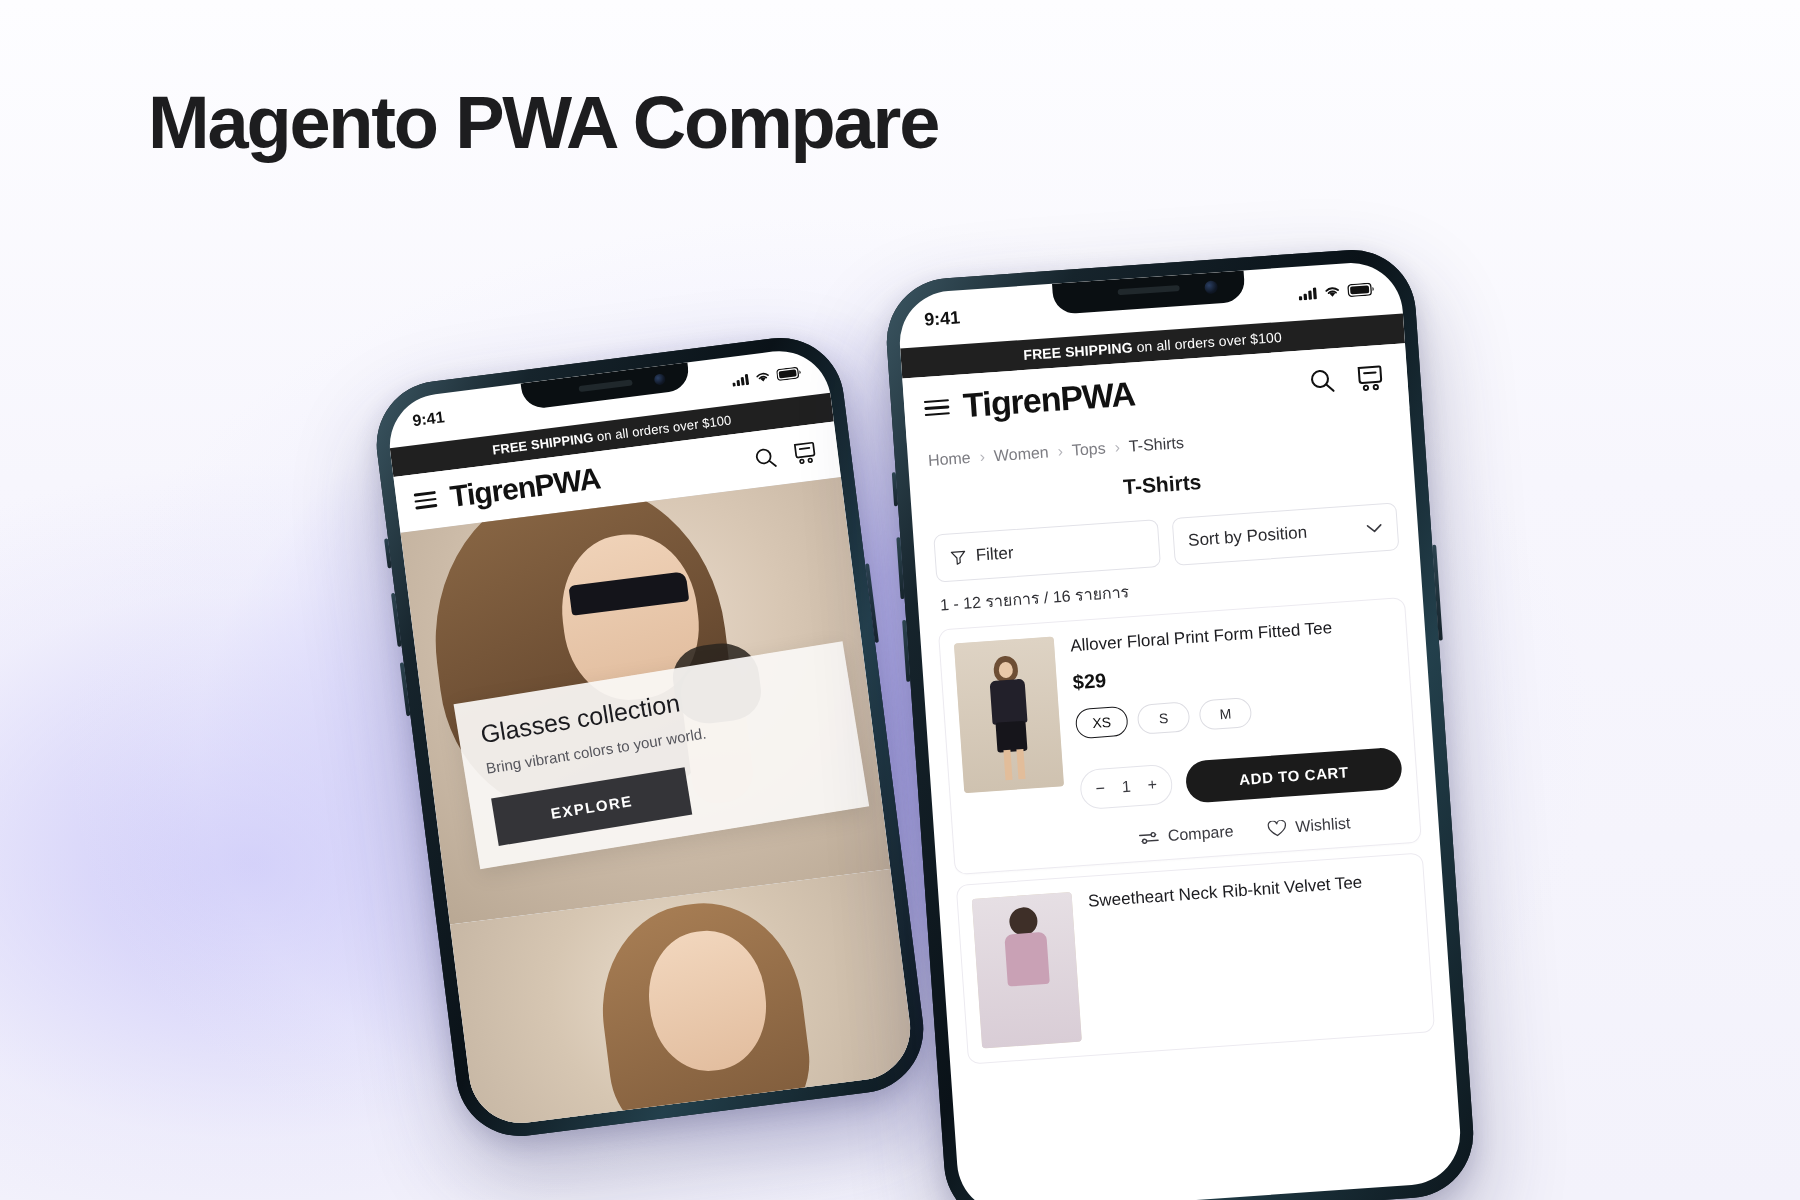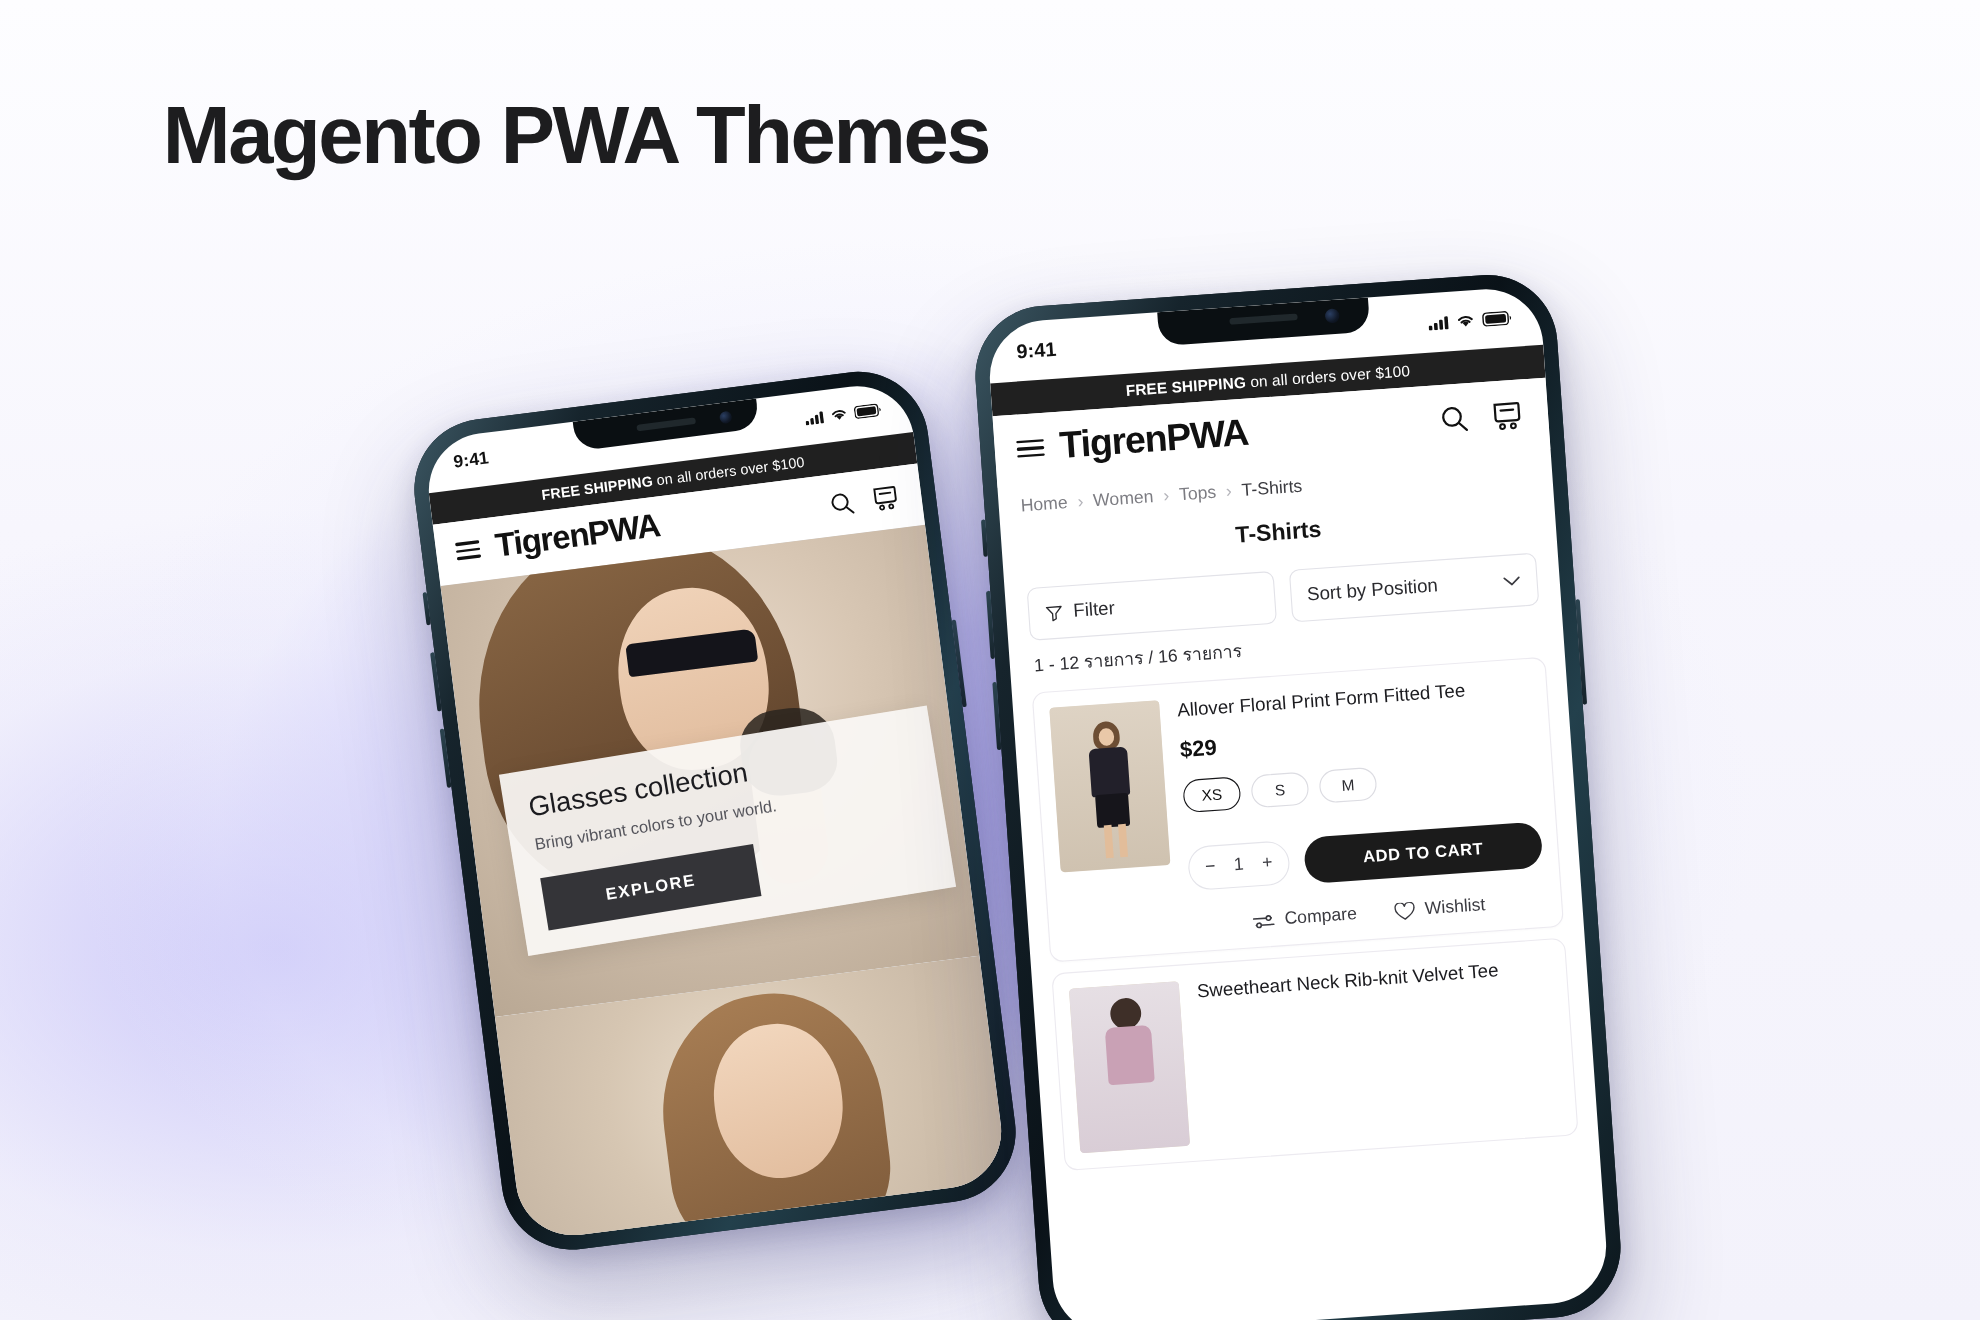--- a/index.html
+++ b/index.html
@@ -197,21 +197,21 @@
   .hero2 { position:relative; background:#d5d0cb; overflow:hidden; }
 
   .sec-card { margin:10px 18px 0 18px; border:1px solid #eceaf0; border-radius:12px;
     background:#fff; padding:14px; display:flex; gap:16px; }
 </style>
 </head>
 <body>
 
 <div id="bg-glow"></div>
 
-<h1 id="headline">Magento PWA Themes</h1>
+<h1 id="headline">Magento PWA Compare</h1>
 
 <div id="phone-left" class="phone">
   <div class="side-btn" style="left:-4px; top:150px; width:4px; height:30px;"></div>
   <div class="side-btn" style="left:-4px; top:205px; width:4px; height:54px;"></div>
   <div class="side-btn" style="left:-4px; top:275px; width:4px; height:54px;"></div>
   <div class="side-btn" style="right:-4px; top:235px; width:4px; height:80px;"></div>
 
   <div class="phone-inner">
     <div class="notch" style="width:168px; height:27px;">
       <div class="speaker" style="width:54px;"></div>

